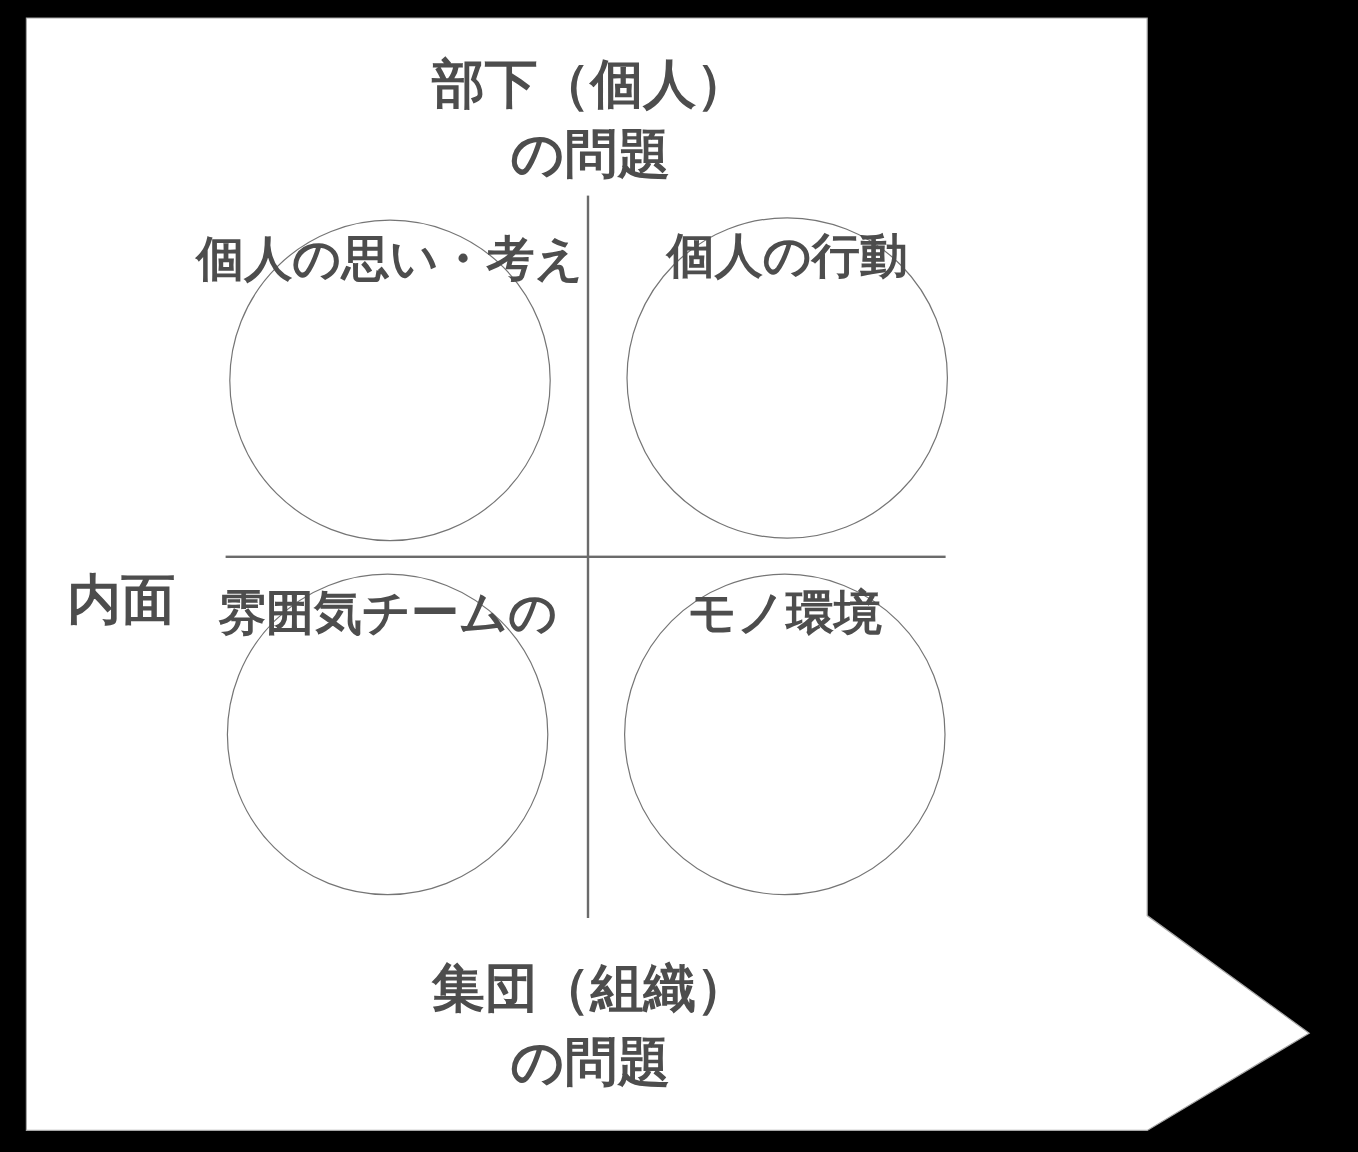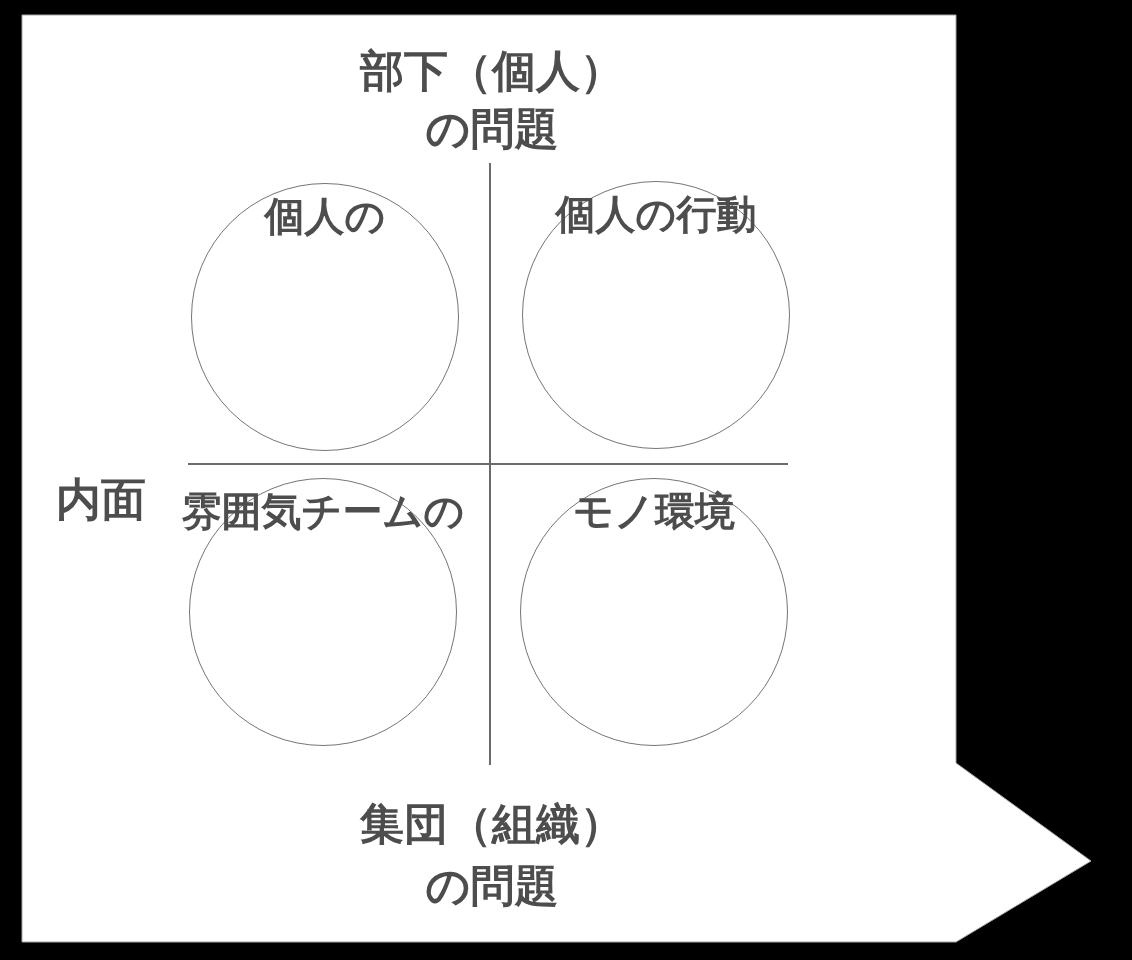--- a/index.html
+++ b/index.html
@@ -77,20 +77,21 @@
     <div>の問題</div>
   </div>
 
   <div class="abs side-label left-label">
     <span class="hl hl-under">内面</span>
   </div>
 
 
   <div class="abs circle circle-tl">
     <div>個人の</div>
+    <div>思い・考え</div>
   </div>
 
   <div class="abs circle circle-tr">
     <div>個人の</div>
     <div>行動</div>
   </div>
 
   <div class="abs circle circle-bl">
     <div>雰囲気</div>
     <div>チームの</div>

